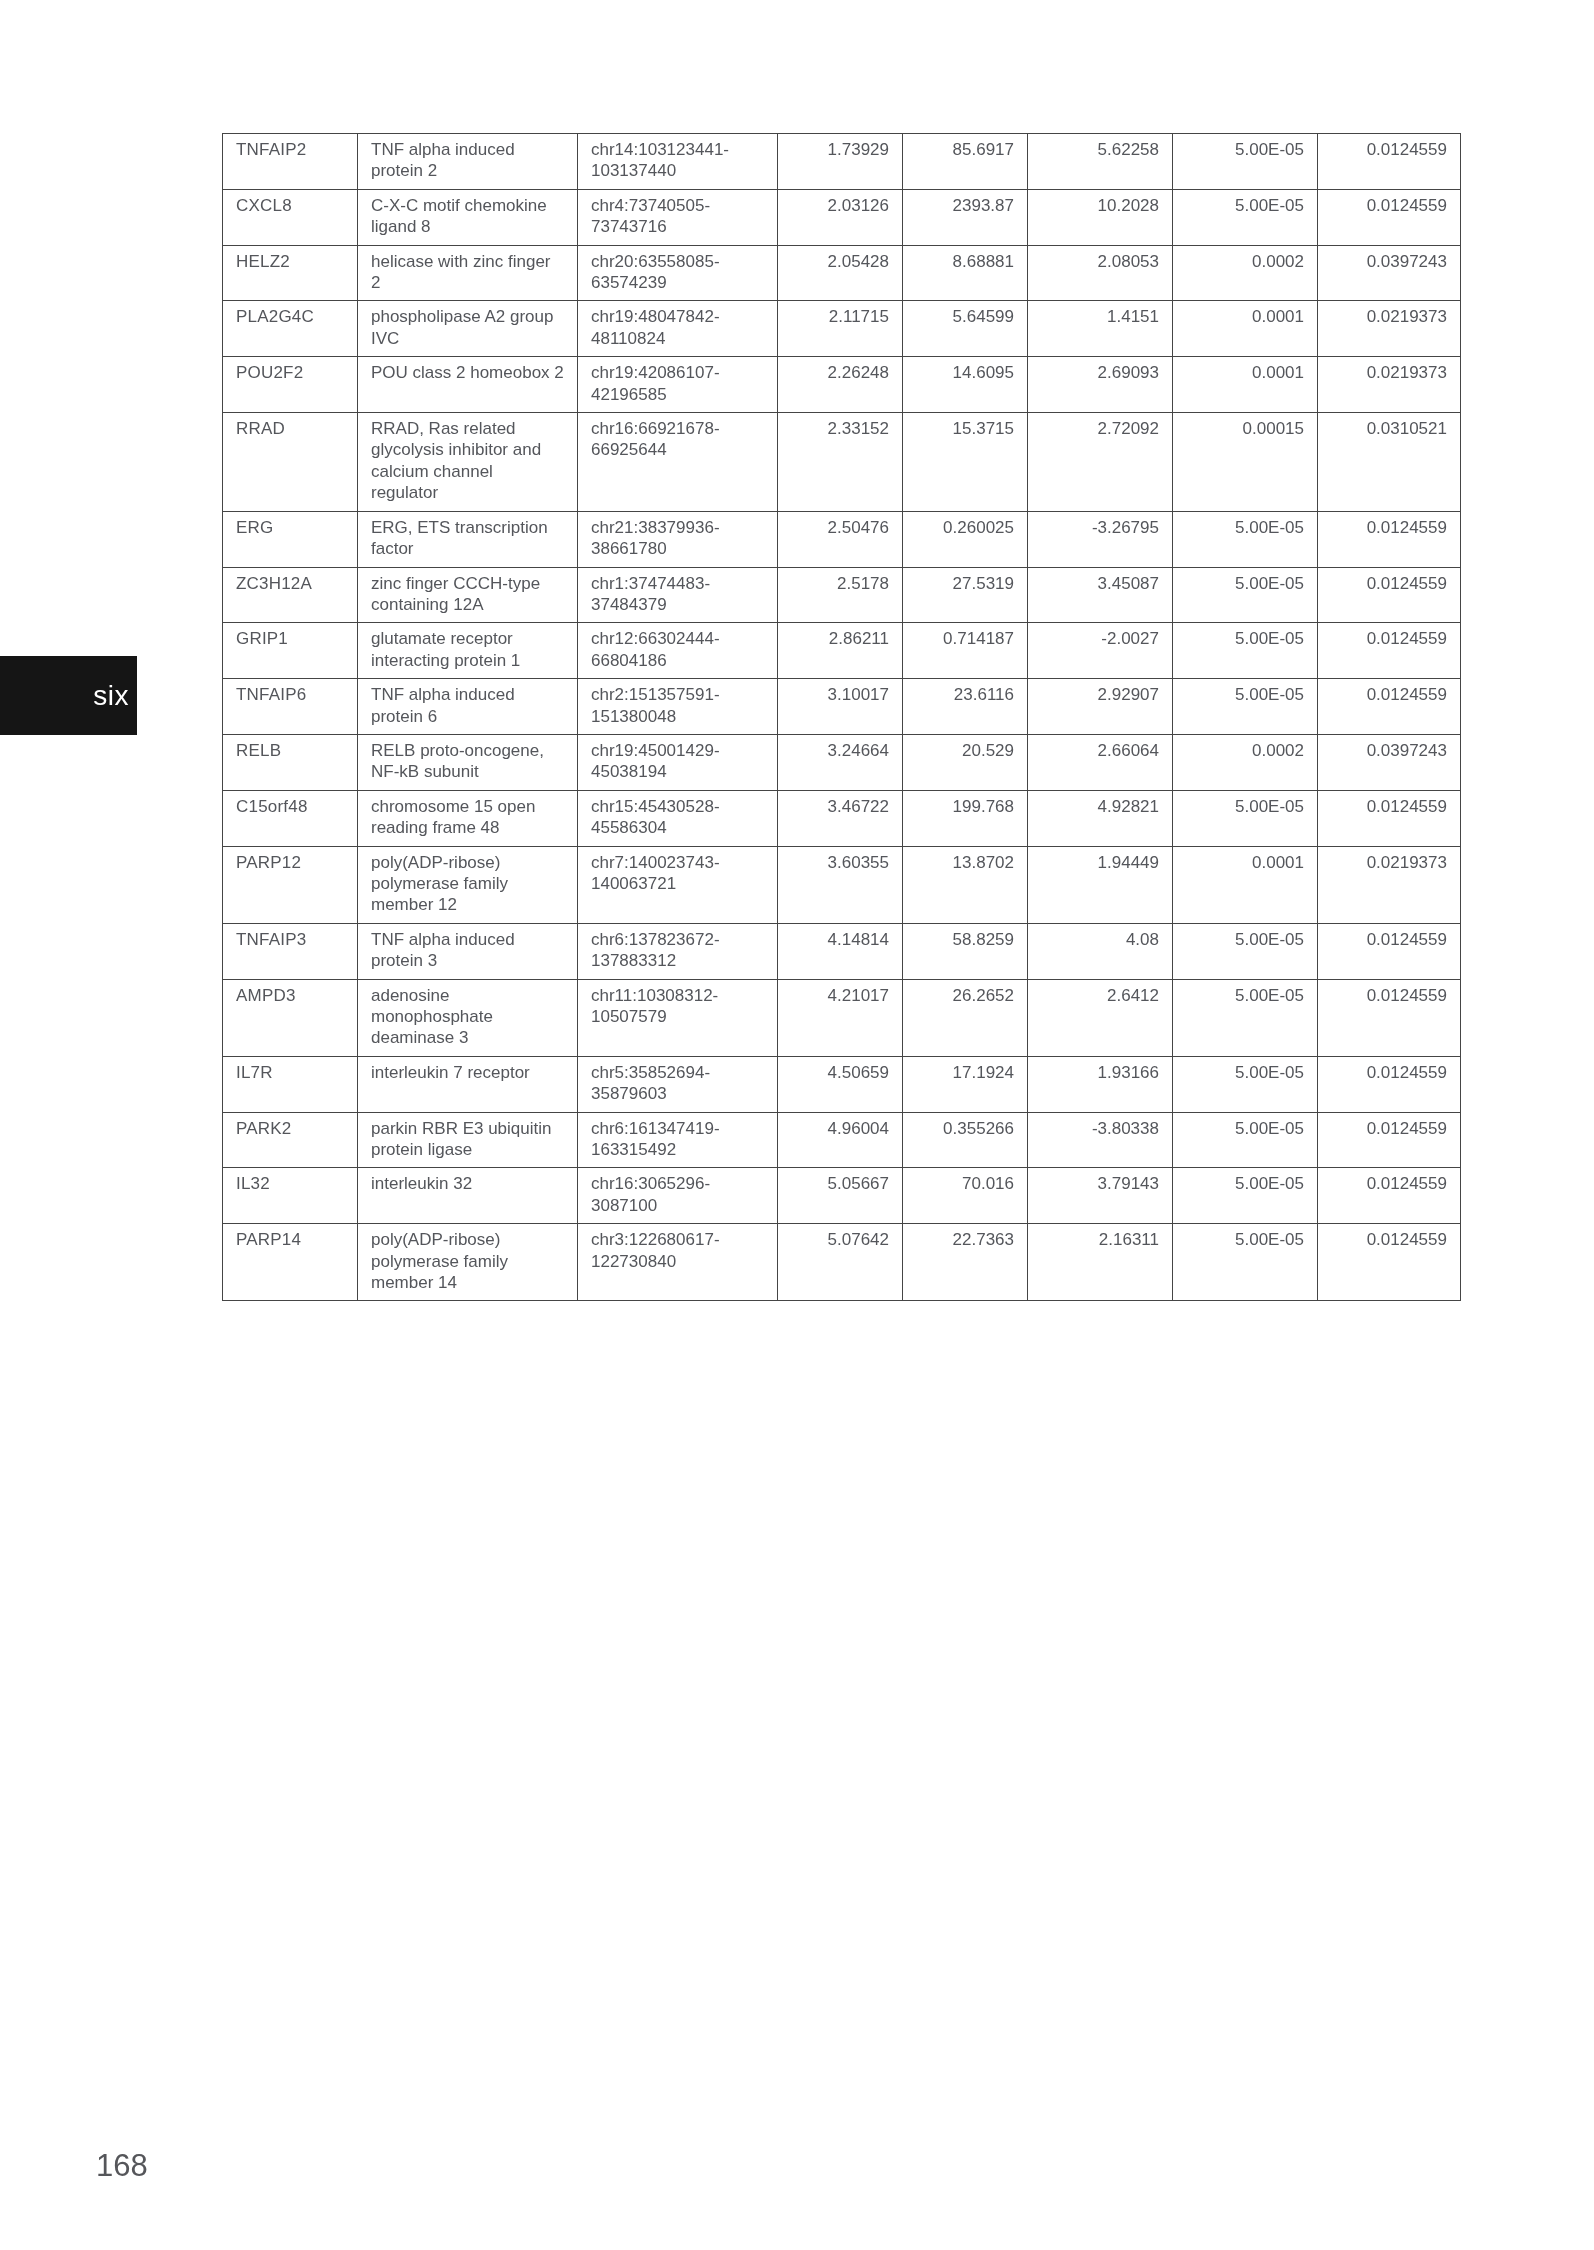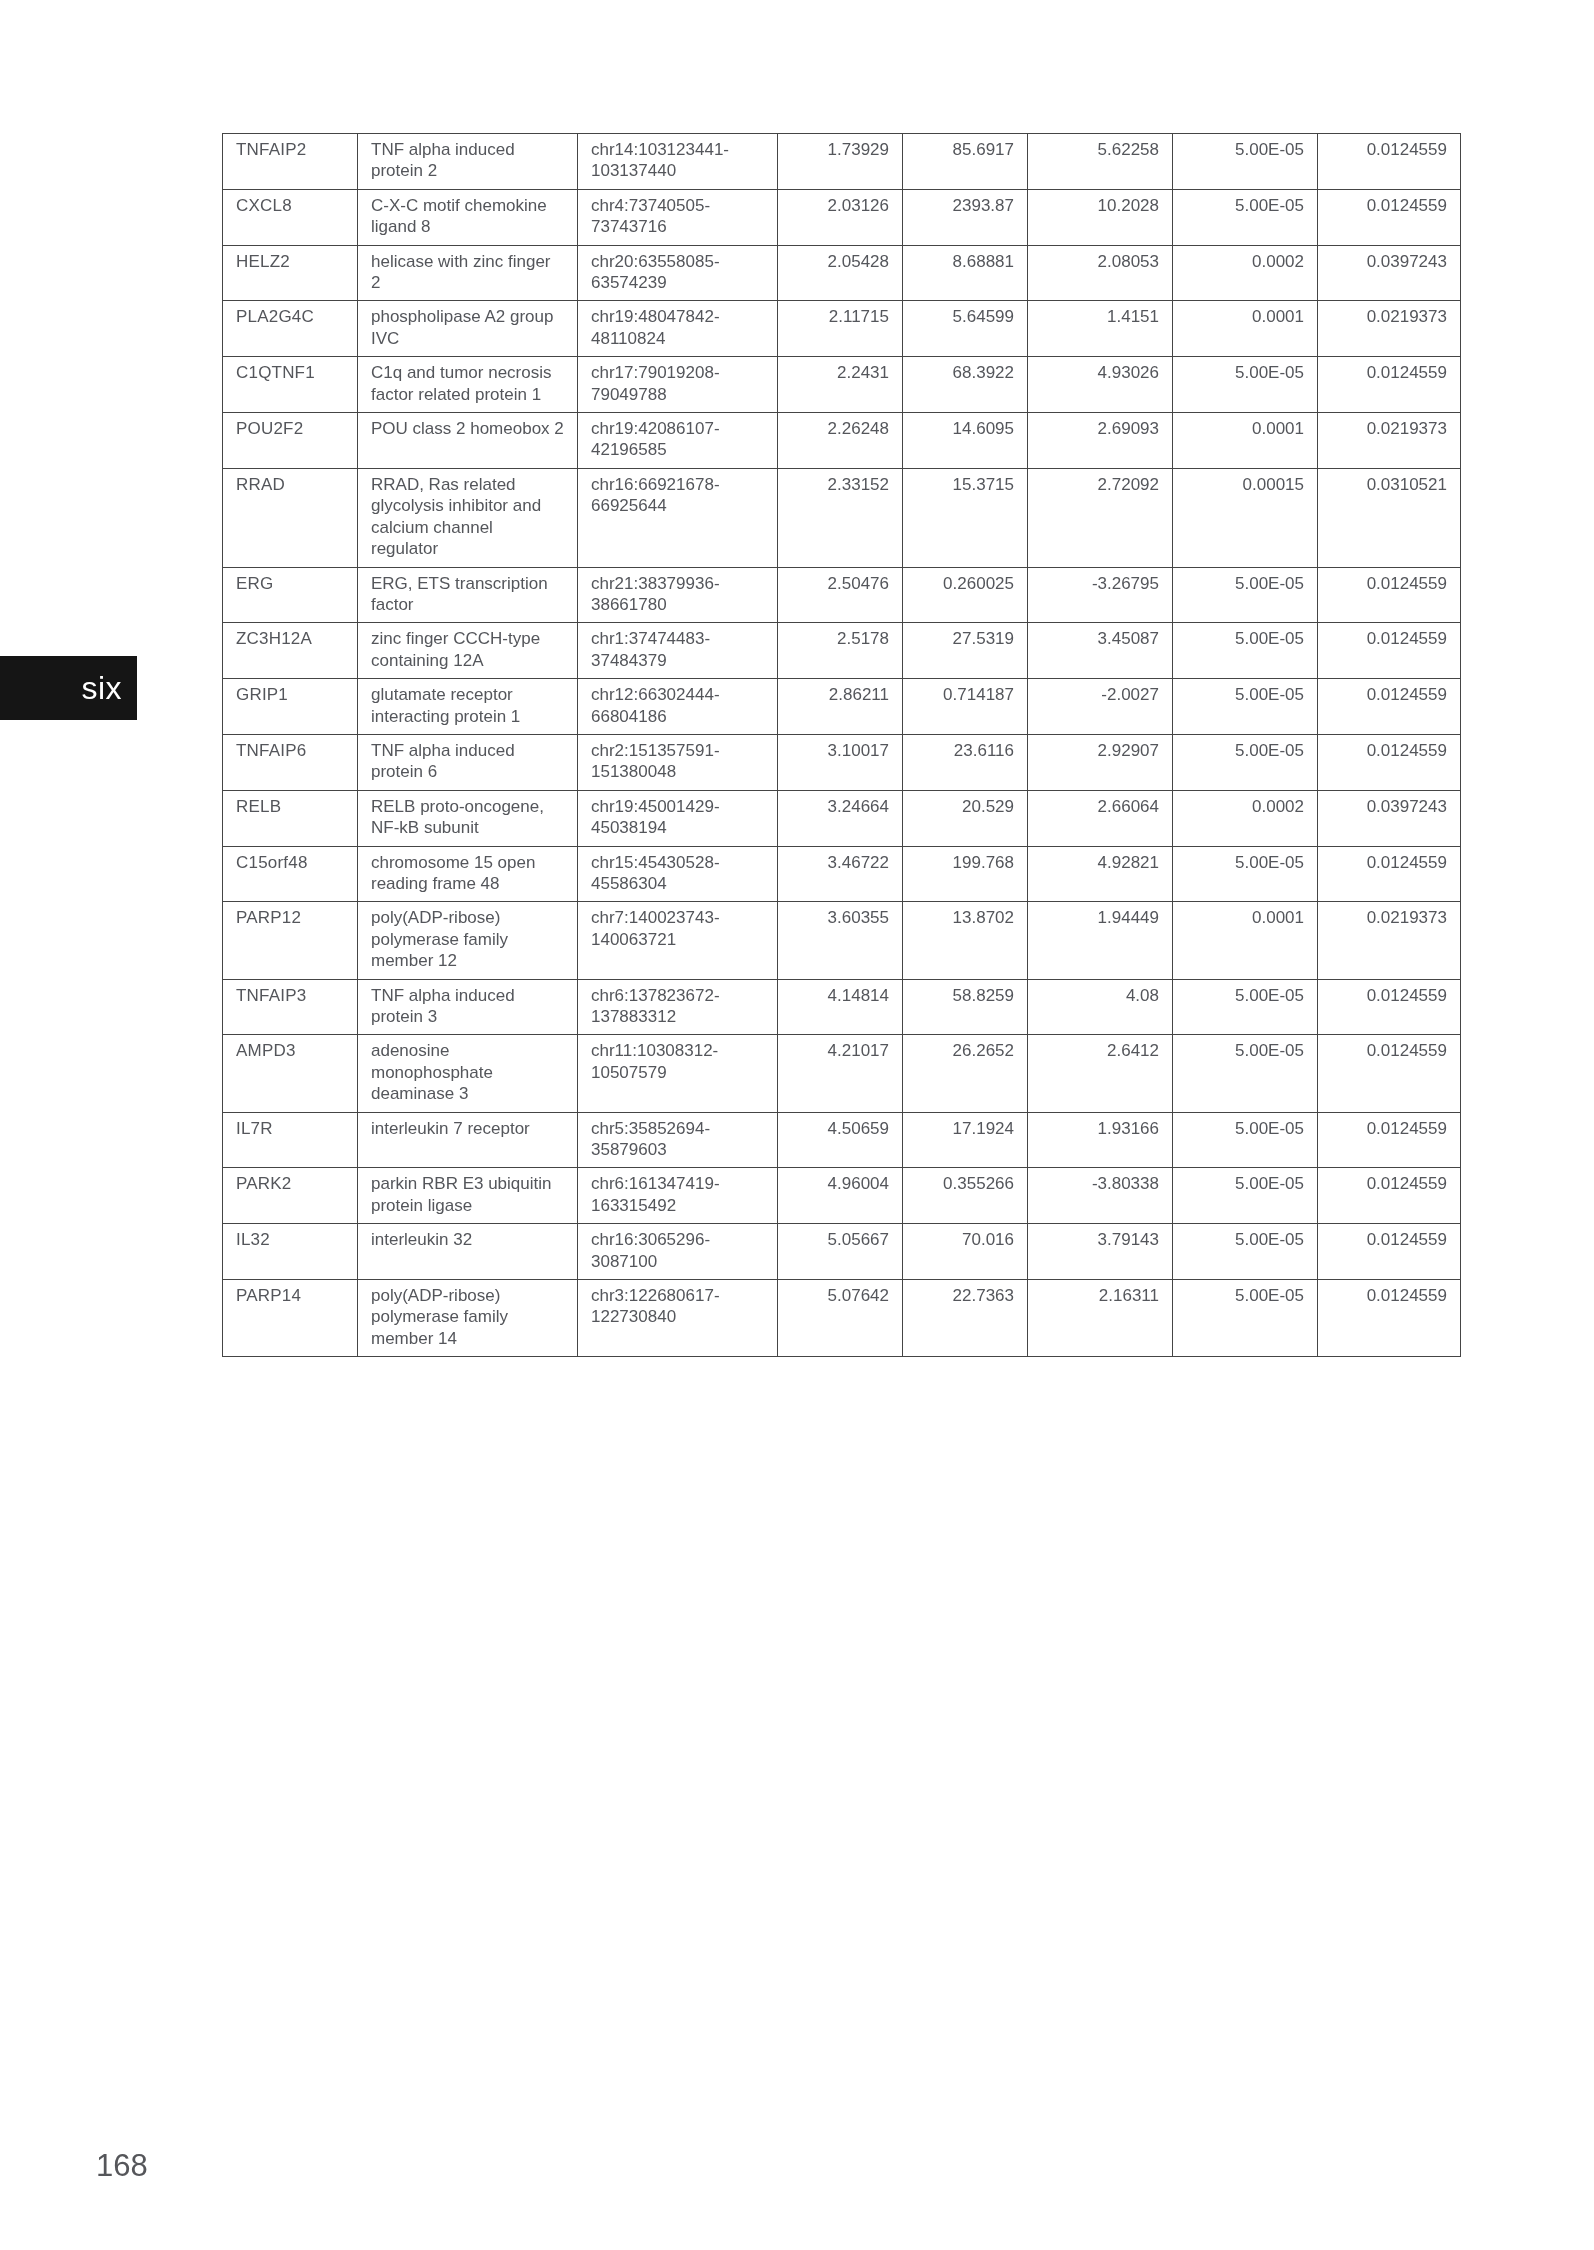--- a/index.html
+++ b/index.html
@@ -37,28 +37,28 @@
     overflow-wrap:break-word;
   }
   td.c-gene { letter-spacing:0.2px; }
   td.c-num  { text-align:right; }
 
   .side-tab {
     position:absolute;
     left:0;
     top:656px;
     width:137px;
-    height:64px;
+    height:79px;
     background:#151515;
     color:#ffffff;
     display:flex;
     align-items:center;
     justify-content:flex-end;
-    padding-right:15px;
-    font-size:32px;
+    padding-right:8px;
+    font-size:28px;
     font-weight:300;
     letter-spacing:0.5px;
   }
 
   .page-number {
     position:absolute;
     left:96px;
     top:2148px;
     font-size:31px;
     color:#55565a;
@@ -120,30 +120,20 @@
     <td class="c-gene">PLA2G4C</td>
     <td class="c-desc">phospholipase A2 group IVC</td>
     <td class="c-loc">chr19:48047842-48110824</td>
     <td class="c-num">2.11715</td>
     <td class="c-num">5.64599</td>
     <td class="c-num">1.4151</td>
     <td class="c-num">0.0001</td>
     <td class="c-num">0.0219373</td>
   </tr>
           <tr>
-    <td class="c-gene">C1QTNF1</td>
-    <td class="c-desc">C1q and tumor necrosis factor related protein 1</td>
-    <td class="c-loc">chr17:79019208-79049788</td>
-    <td class="c-num">2.2431</td>
-    <td class="c-num">68.3922</td>
-    <td class="c-num">4.93026</td>
-    <td class="c-num">5.00E-05</td>
-    <td class="c-num">0.0124559</td>
-  </tr>
-          <tr>
     <td class="c-gene">POU2F2</td>
     <td class="c-desc">POU class 2 homeobox 2</td>
     <td class="c-loc">chr19:42086107-42196585</td>
     <td class="c-num">2.26248</td>
     <td class="c-num">14.6095</td>
     <td class="c-num">2.69093</td>
     <td class="c-num">0.0001</td>
     <td class="c-num">0.0219373</td>
   </tr>
           <tr>

